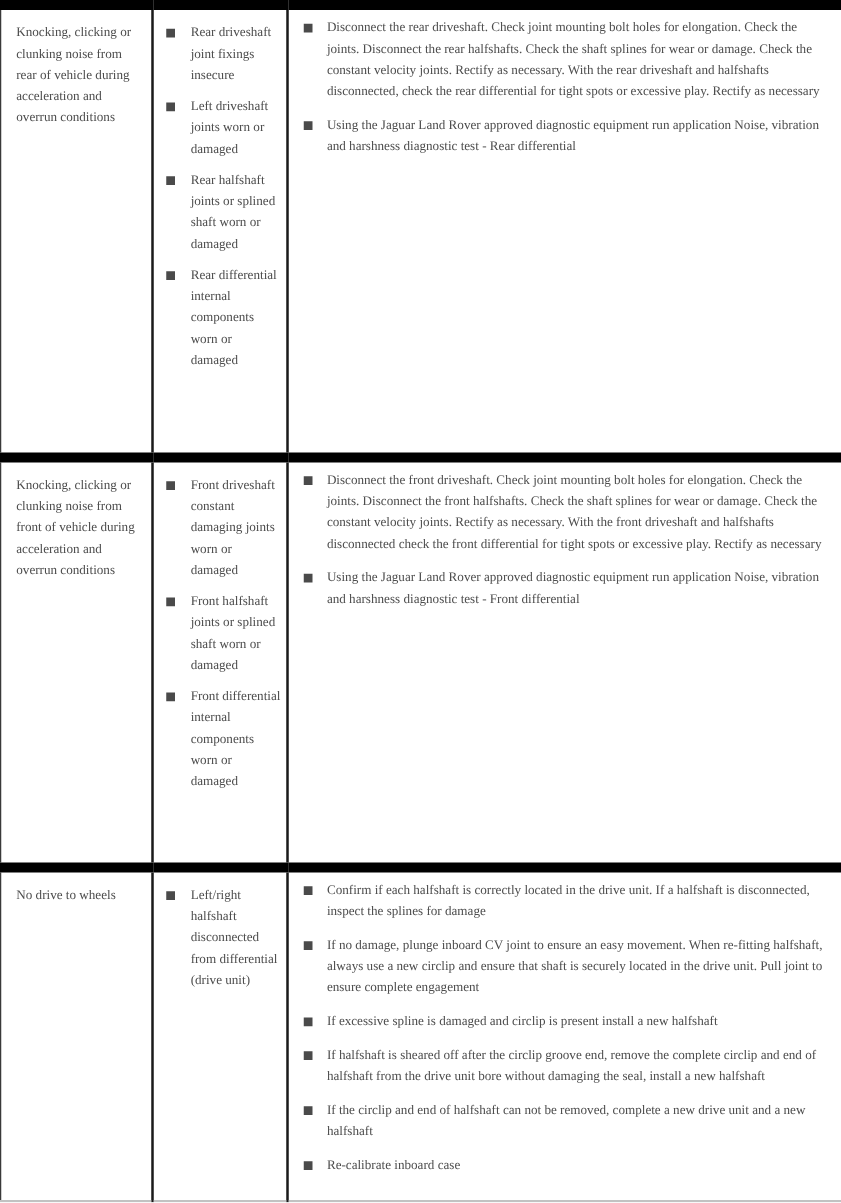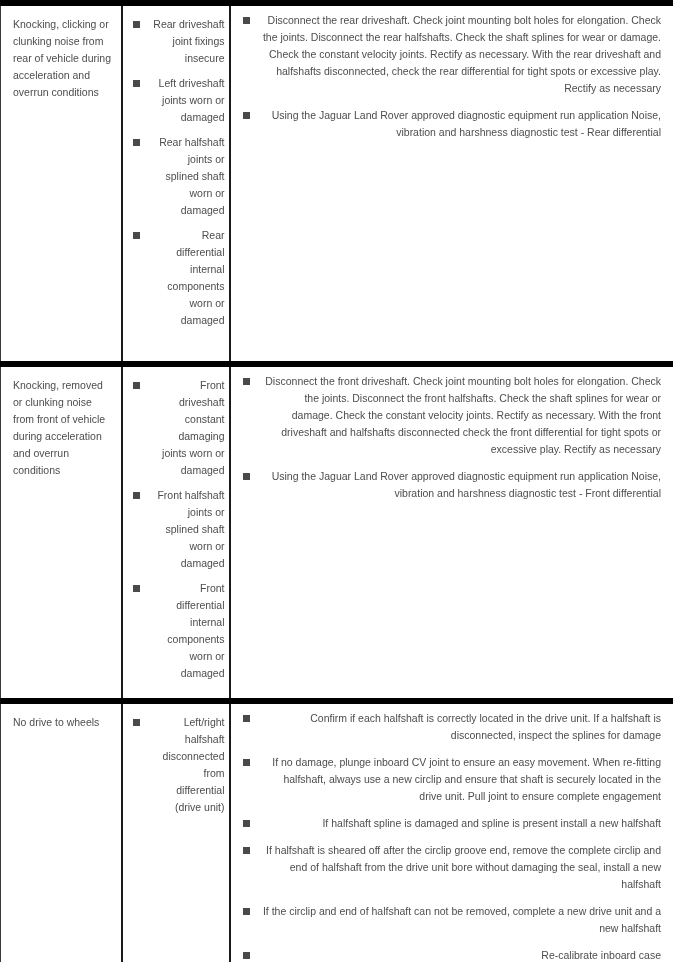--- a/index.html
+++ b/index.html
@@ -23,41 +23,41 @@
     border-top: 2px solid #c2c2c2;
     border-bottom: 2px solid #c2c2c2;
     border-left: 1px solid #3a3a3a;
     border-right: 1px solid #3a3a3a;
   }
   col.c1 { width: 121px; }
   col.c2 { width: 108px; }
   col.c3 { width: 444px; }
   td {
     vertical-align: top;
-    border-top: 6px solid #000000;
+    border-top: 8px solid #000000;
     font-size: 10.5px;
     line-height: 17px;
+    font-family: Liberation Serif, serif;
   }
   td.causes, td.actions { border-left: 2px solid #1a1a1a; }
   tr.r1 td { height: 361px; }
   tr.r2 td { height: 327px; }
   tr.r3 td { height: 259px; }
   td.symptom { padding: 10px 8px 8px 12px; }
   td.causes  { padding: 10px 4px 8px 10px; }
   td.actions { padding: 6px 12px 8px 12px; }
   ul.blist {
     list-style: none;
     margin: 0;
     padding: 0;
   }
   ul.blist li {
     display: flex;
     align-items: flex-start;
     margin: 0 0 10px 0;
-    text-align: right;
   }
   td.causes ul.blist li { margin-bottom: 8px; }
   .sq {
     width: 7px;
     height: 7px;
     background: #4a4a4a;
     flex: 0 0 auto;
     margin: 5px 12px 0 0;
   }
   td.causes .sq { margin-right: 13px; }
@@ -108,21 +108,21 @@
           <li>
                 <span class="sq"></span>
                 <span class="btext">Using the Jaguar Land Rover approved diagnostic equipment run application Noise, vibration and harshness diagnostic test - Rear differential</span>
               </li>
         </ul>
       </td>
     </tr>
 
     <tr class="r2">
       <td class="symptom">
-        <div>Knocking, removed or clunking noise from front of vehicle during acceleration and overrun conditions</div>
+        <div>Knocking, clicking or clunking noise from front of vehicle during acceleration and overrun conditions</div>
       </td>
       <td class="causes">
         <ul class="blist">
           <li>
                 <span class="sq"></span>
                 <span class="btext">Front driveshaft constant damaging joints worn or damaged</span>
               </li>
           <li>
                 <span class="sq"></span>
                 <span class="btext">Front halfshaft joints or splined shaft worn or damaged</span>
@@ -164,21 +164,21 @@
           <li>
                 <span class="sq"></span>
                 <span class="btext">Confirm if each halfshaft is correctly located in the drive unit. If a halfshaft is disconnected, inspect the splines for damage</span>
               </li>
           <li>
                 <span class="sq"></span>
                 <span class="btext">If no damage, plunge inboard CV joint to ensure an easy movement. When re-fitting halfshaft, always use a new circlip and ensure that shaft is securely located in the drive unit. Pull joint to ensure complete engagement</span>
               </li>
           <li>
                 <span class="sq"></span>
-                <span class="btext">If halfshaft spline is damaged and spline is present install a new halfshaft</span>
+                <span class="btext">If excessive spline is damaged and circlip is present install a new halfshaft</span>
               </li>
           <li>
                 <span class="sq"></span>
                 <span class="btext">If halfshaft is sheared off after the circlip groove end, remove the complete circlip and end of halfshaft from the drive unit bore without damaging the seal, install a new halfshaft</span>
               </li>
           <li>
                 <span class="sq"></span>
                 <span class="btext">If the circlip and end of halfshaft can not be removed, complete a new drive unit and a new halfshaft</span>
               </li>
           <li>

